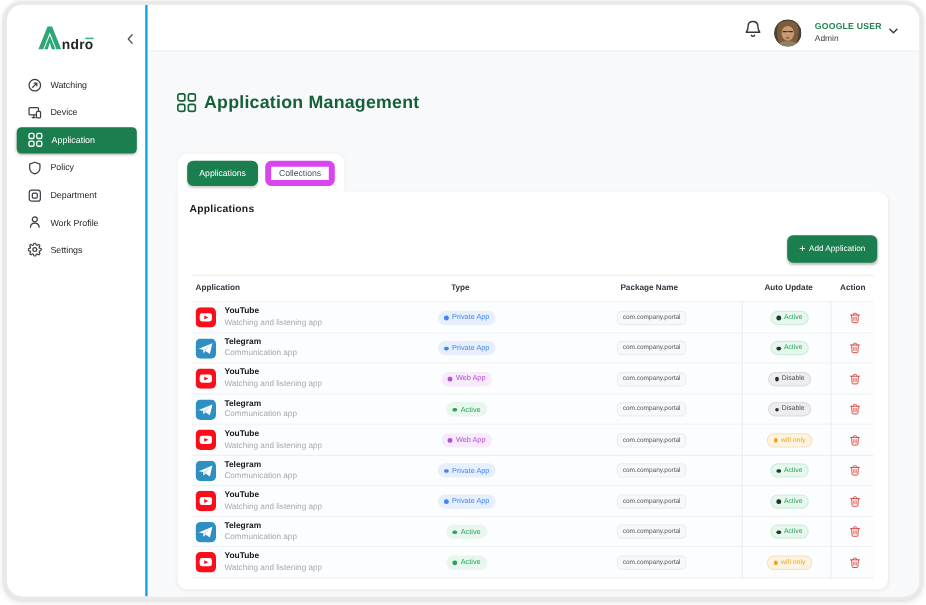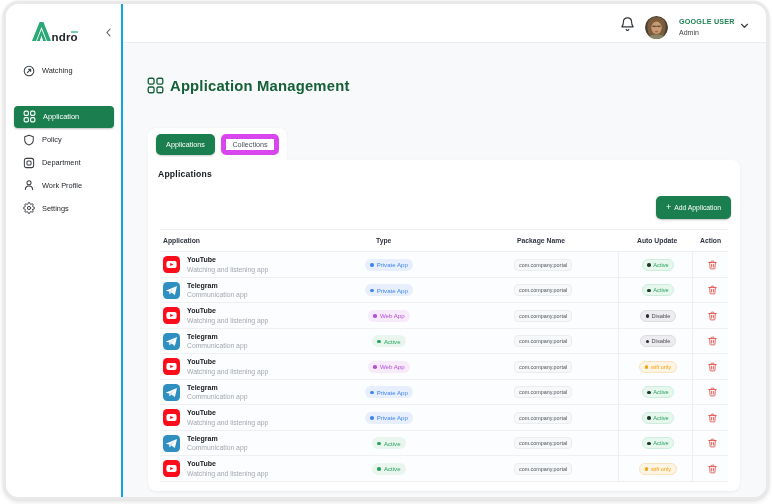--- a/index.html
+++ b/index.html
@@ -389,20 +389,29 @@
           </svg>
         </span>
 
 <div class="mitem" style="top:56.2px;">
           <svg width="12" height="12" viewBox="0 0 14 14" fill="none" stroke="#3a3f45" stroke-width="1.2" stroke-linecap="round" stroke-linejoin="round">
             <circle cx="7" cy="7" r="5.6"></circle>
             <path d="M5 9 L9 5 M9 5 h-2.6 M9 5 v2.6"></path>
           </svg>
           <span>Watching</span>
         </div>
+<div class="mitem" style="top:79.1px;">
+          <svg width="12" height="12" viewBox="0 0 14 14" fill="none" stroke="#3a3f45" stroke-width="1.2" stroke-linecap="round" stroke-linejoin="round">
+            <rect x="1.4" y="2" width="9.2" height="7" rx="1"></rect>
+            <path d="M4.4 11.6 h3"></path>
+            <path d="M6 9 v2.6"></path>
+            <rect x="8.6" y="5.6" width="4" height="6.4" rx="1" fill="#fff"></rect>
+          </svg>
+          <span>Device</span>
+        </div>
 <div class="mitem sel" style="top:102.0px;">
           <svg width="13" height="13" viewBox="0 0 14 14" fill="none" stroke="#ffffff" stroke-width="1.2" stroke-linecap="round" stroke-linejoin="round">
             <rect x="1.2" y="1.2" width="4.6" height="4.6" rx="1.4"></rect>
             <rect x="8.2" y="1.2" width="4.6" height="4.6" rx="1.4"></rect>
             <rect x="1.2" y="8.2" width="4.6" height="4.6" rx="1.4"></rect>
             <rect x="8.2" y="8.2" width="4.6" height="4.6" rx="1.4"></rect>
           </svg>
           <span>Application</span>
         </div>
 <div class="mitem" style="top:124.9px;">

